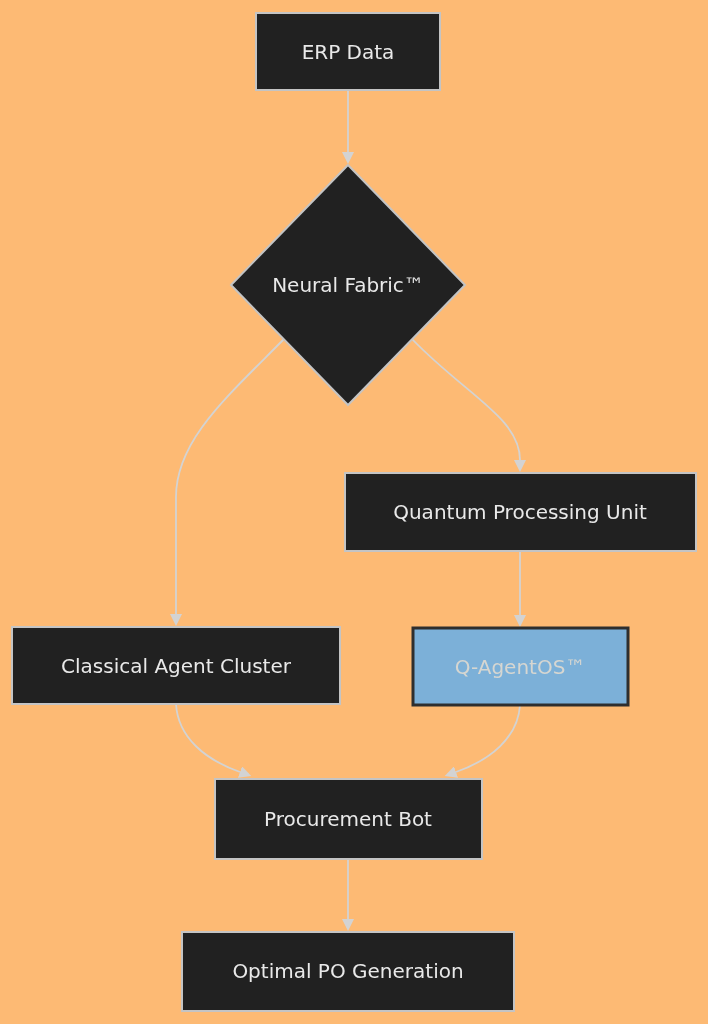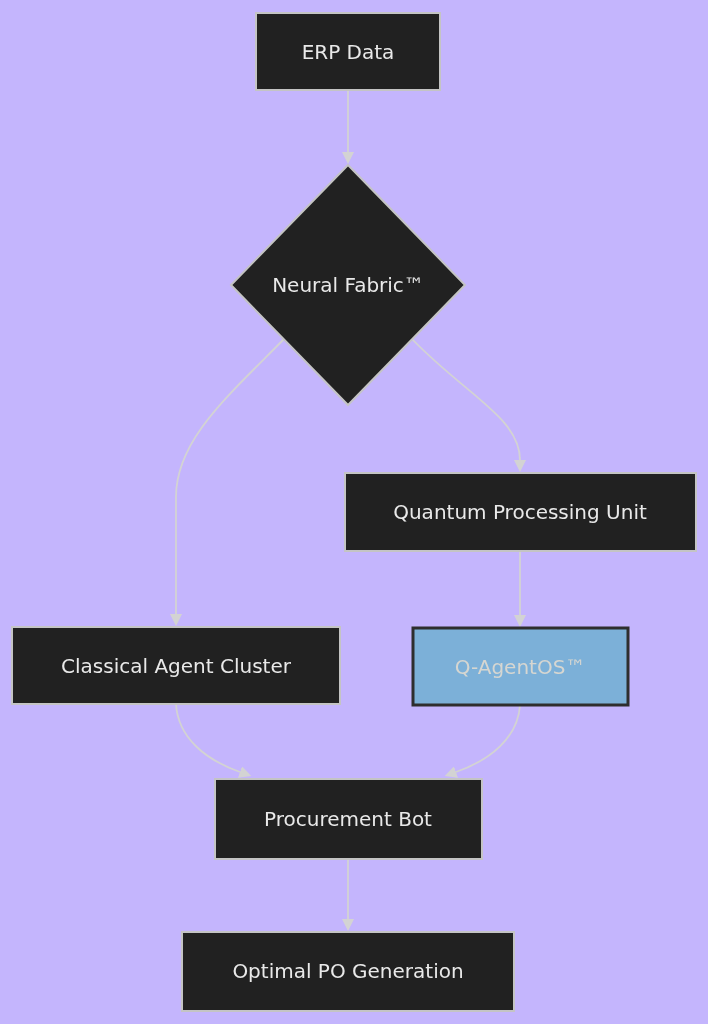--- a/index.html
+++ b/index.html
@@ -7,21 +7,21 @@
     padding: 0;
     background: #000000;
     width: 708px;
     height: 1024px;
     overflow: hidden;
   }
   #stage {
     position: relative;
     width: 708px;
     height: 1024px;
-    background: #c4b5fd;
+    background: #fdba74;
   }
   svg { display: block; }
   .edge {
     fill: none;
     stroke: #d3d3d3;
     stroke-width: 1.8px;
   }
   .node-box {
     fill: #212121;
     stroke: #c4c4c4;

